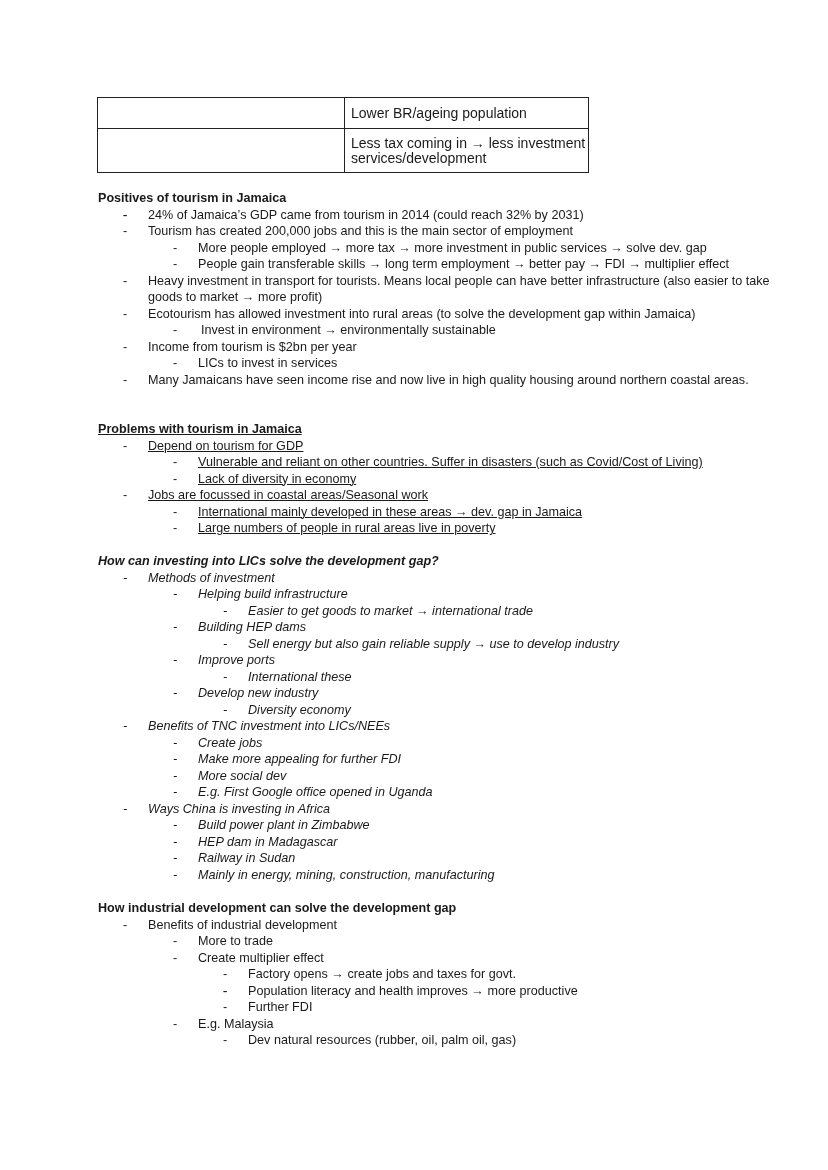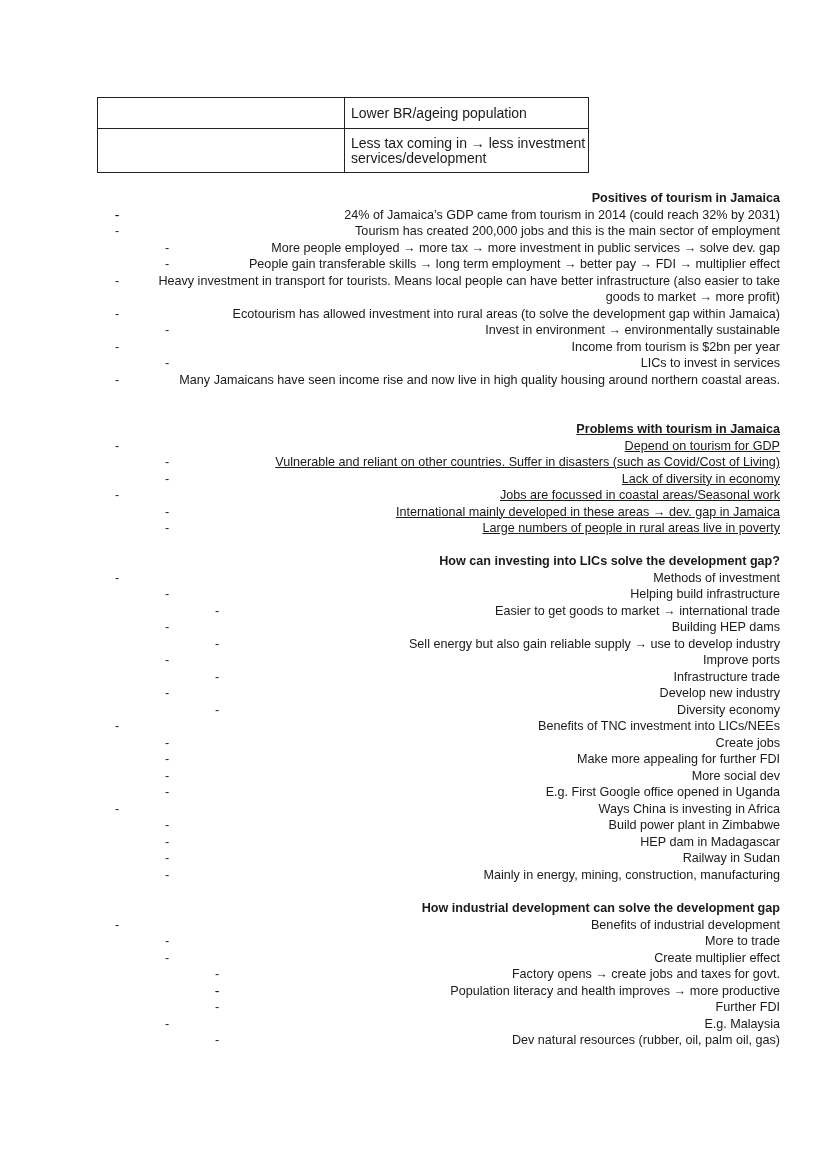--- a/index.html
+++ b/index.html
@@ -13,21 +13,21 @@
       table-layout: fixed; width: 492px;
     }
     table.notes-table td {
       border: 1.5px solid #222; padding: 0 0 0 6px; vertical-align: middle;
       font-size: 14px; line-height: 14.5px; overflow: hidden; white-space: nowrap;
     }
     table.notes-table td.c1 { width: 240px; }
     table.notes-table tr.r1 td { height: 30px; }
     table.notes-table tr.r2 td { height: 43px; }
     table.notes-table td .wrap { white-space: normal; width: 300px; }
-    .section { position: absolute; left: 90px; width: 690px; text-align: right; }
+    .section { position: absolute; left: 98px; width: 690px; }
     .heading { font-weight: bold; font-size: 12.6px; line-height: 16.5px; height: 16.5px; }
     .item { position: relative; line-height: 16.5px; font-size: 12.6px; }
     .item .dash { position: absolute; top: 0; }
     .l1 { padding-left: 50px; }
     .l1 .dash { left: 25px; }
     .l2 { padding-left: 100px; }
     .l2 .dash { left: 75px; }
     .l3 { padding-left: 150px; }
     .l3 .dash { left: 125px; }
     .l2b { padding-left: 103px; }
@@ -73,29 +73,29 @@
   <div class="section" style="top:421px;text-decoration:underline;">
     <div class="heading">Problems with tourism in Jamaica</div>
     <div class="item l1"><span class="dash">-</span><span>Depend on tourism for GDP</span></div>
     <div class="item l2"><span class="dash">-</span><span>Vulnerable and reliant on other countries. Suffer in disasters (such as Covid/Cost of Living)</span></div>
     <div class="item l2"><span class="dash">-</span><span>Lack of diversity in economy</span></div>
     <div class="item l1"><span class="dash">-</span><span>Jobs are focussed in coastal areas/Seasonal work</span></div>
     <div class="item l2"><span class="dash">-</span><span>International mainly developed in these areas → dev. gap in Jamaica</span></div>
     <div class="item l2"><span class="dash">-</span><span>Large numbers of people in rural areas live in poverty</span></div>
   </div>
 
-  <div class="section" style="top:553px;">
+  <div class="section" style="top:553px;font-style:italic;">
     <div class="heading">How can investing into LICs solve the development gap?</div>
     <div class="item l1"><span class="dash">-</span><span>Methods of investment</span></div>
     <div class="item l2"><span class="dash">-</span><span>Helping build infrastructure</span></div>
     <div class="item l3"><span class="dash">-</span><span>Easier to get goods to market → international trade</span></div>
     <div class="item l2"><span class="dash">-</span><span>Building HEP dams</span></div>
     <div class="item l3"><span class="dash">-</span><span>Sell energy but also gain reliable supply → use to develop industry</span></div>
     <div class="item l2"><span class="dash">-</span><span>Improve ports</span></div>
-    <div class="item l3"><span class="dash">-</span><span>Infrastructure trade</span></div>
+    <div class="item l3"><span class="dash">-</span><span>International these</span></div>
     <div class="item l2"><span class="dash">-</span><span>Develop new industry</span></div>
     <div class="item l3"><span class="dash">-</span><span>Diversity economy</span></div>
     <div class="item l1"><span class="dash">-</span><span>Benefits of TNC investment into LICs/NEEs</span></div>
     <div class="item l2"><span class="dash">-</span><span>Create jobs</span></div>
     <div class="item l2"><span class="dash">-</span><span>Make more appealing for further FDI</span></div>
     <div class="item l2"><span class="dash">-</span><span>More social dev</span></div>
     <div class="item l2"><span class="dash">-</span><span>E.g. First Google office opened in Uganda</span></div>
     <div class="item l1"><span class="dash">-</span><span>Ways China is investing in Africa</span></div>
     <div class="item l2"><span class="dash">-</span><span>Build power plant in Zimbabwe</span></div>
     <div class="item l2"><span class="dash">-</span><span>HEP dam in Madagascar</span></div>

